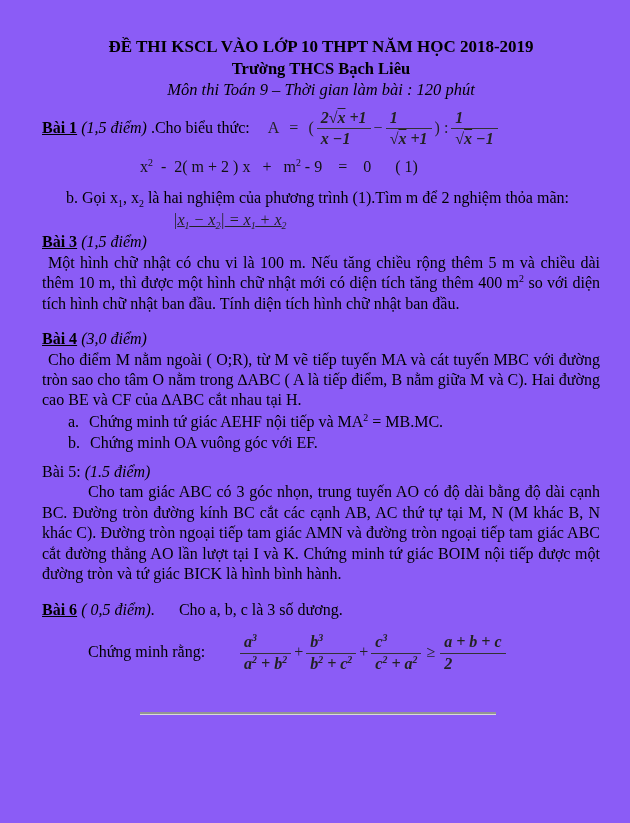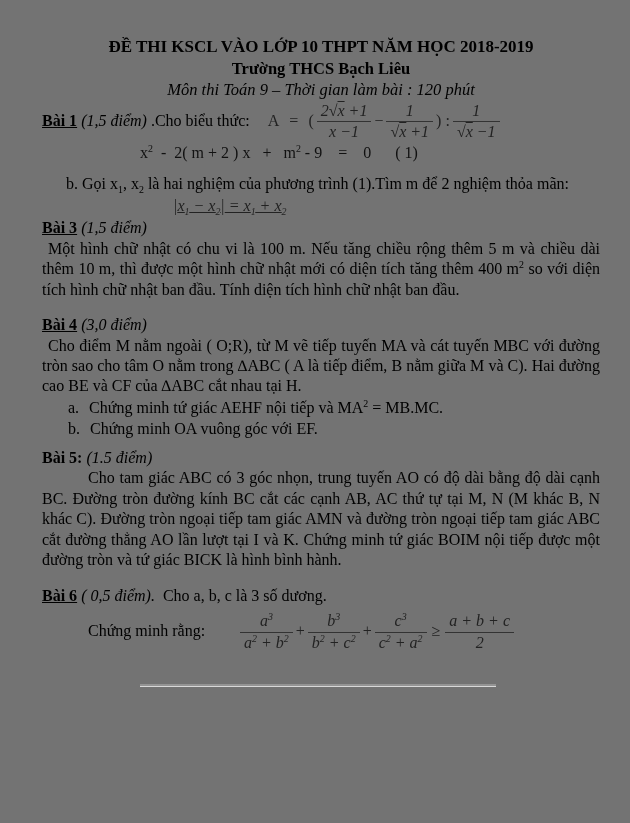--- a/index.html
+++ b/index.html
@@ -1,38 +1,38 @@
 <!DOCTYPE html>
 <html><head>
 <meta charset="utf-8">
 <style>
   html,body{margin:0;padding:0;background:#fff;}
   .page{
     position:relative;width:630px;height:823px;box-sizing:border-box;
-    background:#737373;color:#000;overflow:hidden;
+    background:#8b5cf6;color:#000;overflow:hidden;
     padding:36px 30px 0 42px;
     font-family:"Liberation Serif","DejaVu Serif",serif;
     font-size:16px;line-height:1.28;
   }
   .center{text-align:center;}
   .title{font-size:17px;font-weight:bold;}
   .school{font-size:16.5px;font-weight:bold;}
   .subject{font-size:16.5px;font-style:italic;}
   .lbl{font-weight:bold;text-decoration:underline;}
-  .lbl-nound{font-weight:bold;margin-top:39px;}
+  .lbl-nound{font-weight:normal;margin-top:39px;}
   .pts{font-style:italic;}
   .just{text-align:justify;}
   .line{margin-top:2px;}
   .sec-gap{margin-top:15px;}
   .small-gap{margin-top:8px;}
   .math{color:#222;}
   .vi{font-style:italic;}
   sup{font-size:0.62em;line-height:0;}
   sub{font-size:0.62em;line-height:0;}
-  .frac{display:inline-block;vertical-align:middle;text-align:center;margin:0 3px;font-style:italic;line-height:1.15;}
+  .frac{display:inline-block;vertical-align:middle;text-align:left;margin:7px 3px;font-style:italic;line-height:1.15;font-weight:bold;}
   .frac .num{display:block;padding:0 4px 1px;border-bottom:1px solid #333;}
   .frac .den{display:block;padding:1px 4px 0;}
   .rad{font-style:normal;}
   .ovl{text-decoration:overline;}
   .gapL{margin-left:14px;}
   .gapM{margin-left:10px;margin-right:10px;}
   .eqline{padding-left:98px;margin-top:1px;color:#111;}
   .absline{padding-left:131px;margin-top:1px;font-style:italic;color:#222;text-decoration:underline;}
   .indent-b{padding-left:24px;margin-top:11px;}
   .p-ind{text-indent:6px;}
@@ -80,21 +80,21 @@
 
   <div class="line small-gap">
     <span class="lbl-nound">Bài 5:</span>
     <span class="pts">(1.5 điểm)</span>
   </div>
   <div class="just p-ind5">Cho tam giác ABC có 3 góc nhọn, trung tuyến AO có độ dài bằng độ dài cạnh BC. Đường tròn đường kính BC cắt các cạnh AB, AC thứ tự tại M, N (M khác B, N khác C). Đường tròn ngoại tiếp tam giác AMN và đường tròn ngoại tiếp tam giác ABC cắt đường thẳng AO lần lượt tại I và K. Chứng minh tứ giác BOIM nội tiếp được  một đường tròn và tứ giác BICK là hình bình hành.</div>
 
   <div class="line sec-gap">
     <span class="lbl">Bài 6</span>
     <span class="pts">( 0,5 điểm).</span>
-    <span style="margin-left:4px;">Cho a, b, c là 3 số dương.</span>
+    <span style="margin-left:20px;">Cho a, b, c là 3 số dương.</span>
   </div>
   <div class="prove-row">
     <span>Chứng minh rằng:</span>
     <span class="ineq"><span class="frac"><span class="num"><span>a</span><sup>3</sup></span><span class="den"><span>a</span><sup>2</sup><span> + b</span><sup>2</sup></span></span><span>+</span><span class="frac"><span class="num"><span>b</span><sup>3</sup></span><span class="den"><span>b</span><sup>2</sup><span> + c</span><sup>2</sup></span></span><span>+</span><span class="frac"><span class="num"><span>c</span><sup>3</sup></span><span class="den"><span>c</span><sup>2</sup><span> + a</span><sup>2</sup></span></span><span class="geq-sign">≥</span><span class="frac"><span class="num">a + b + c</span><span class="den">2</span></span></span>
   </div>
 
   <div class="rule"></div>
 
 </div>
 

